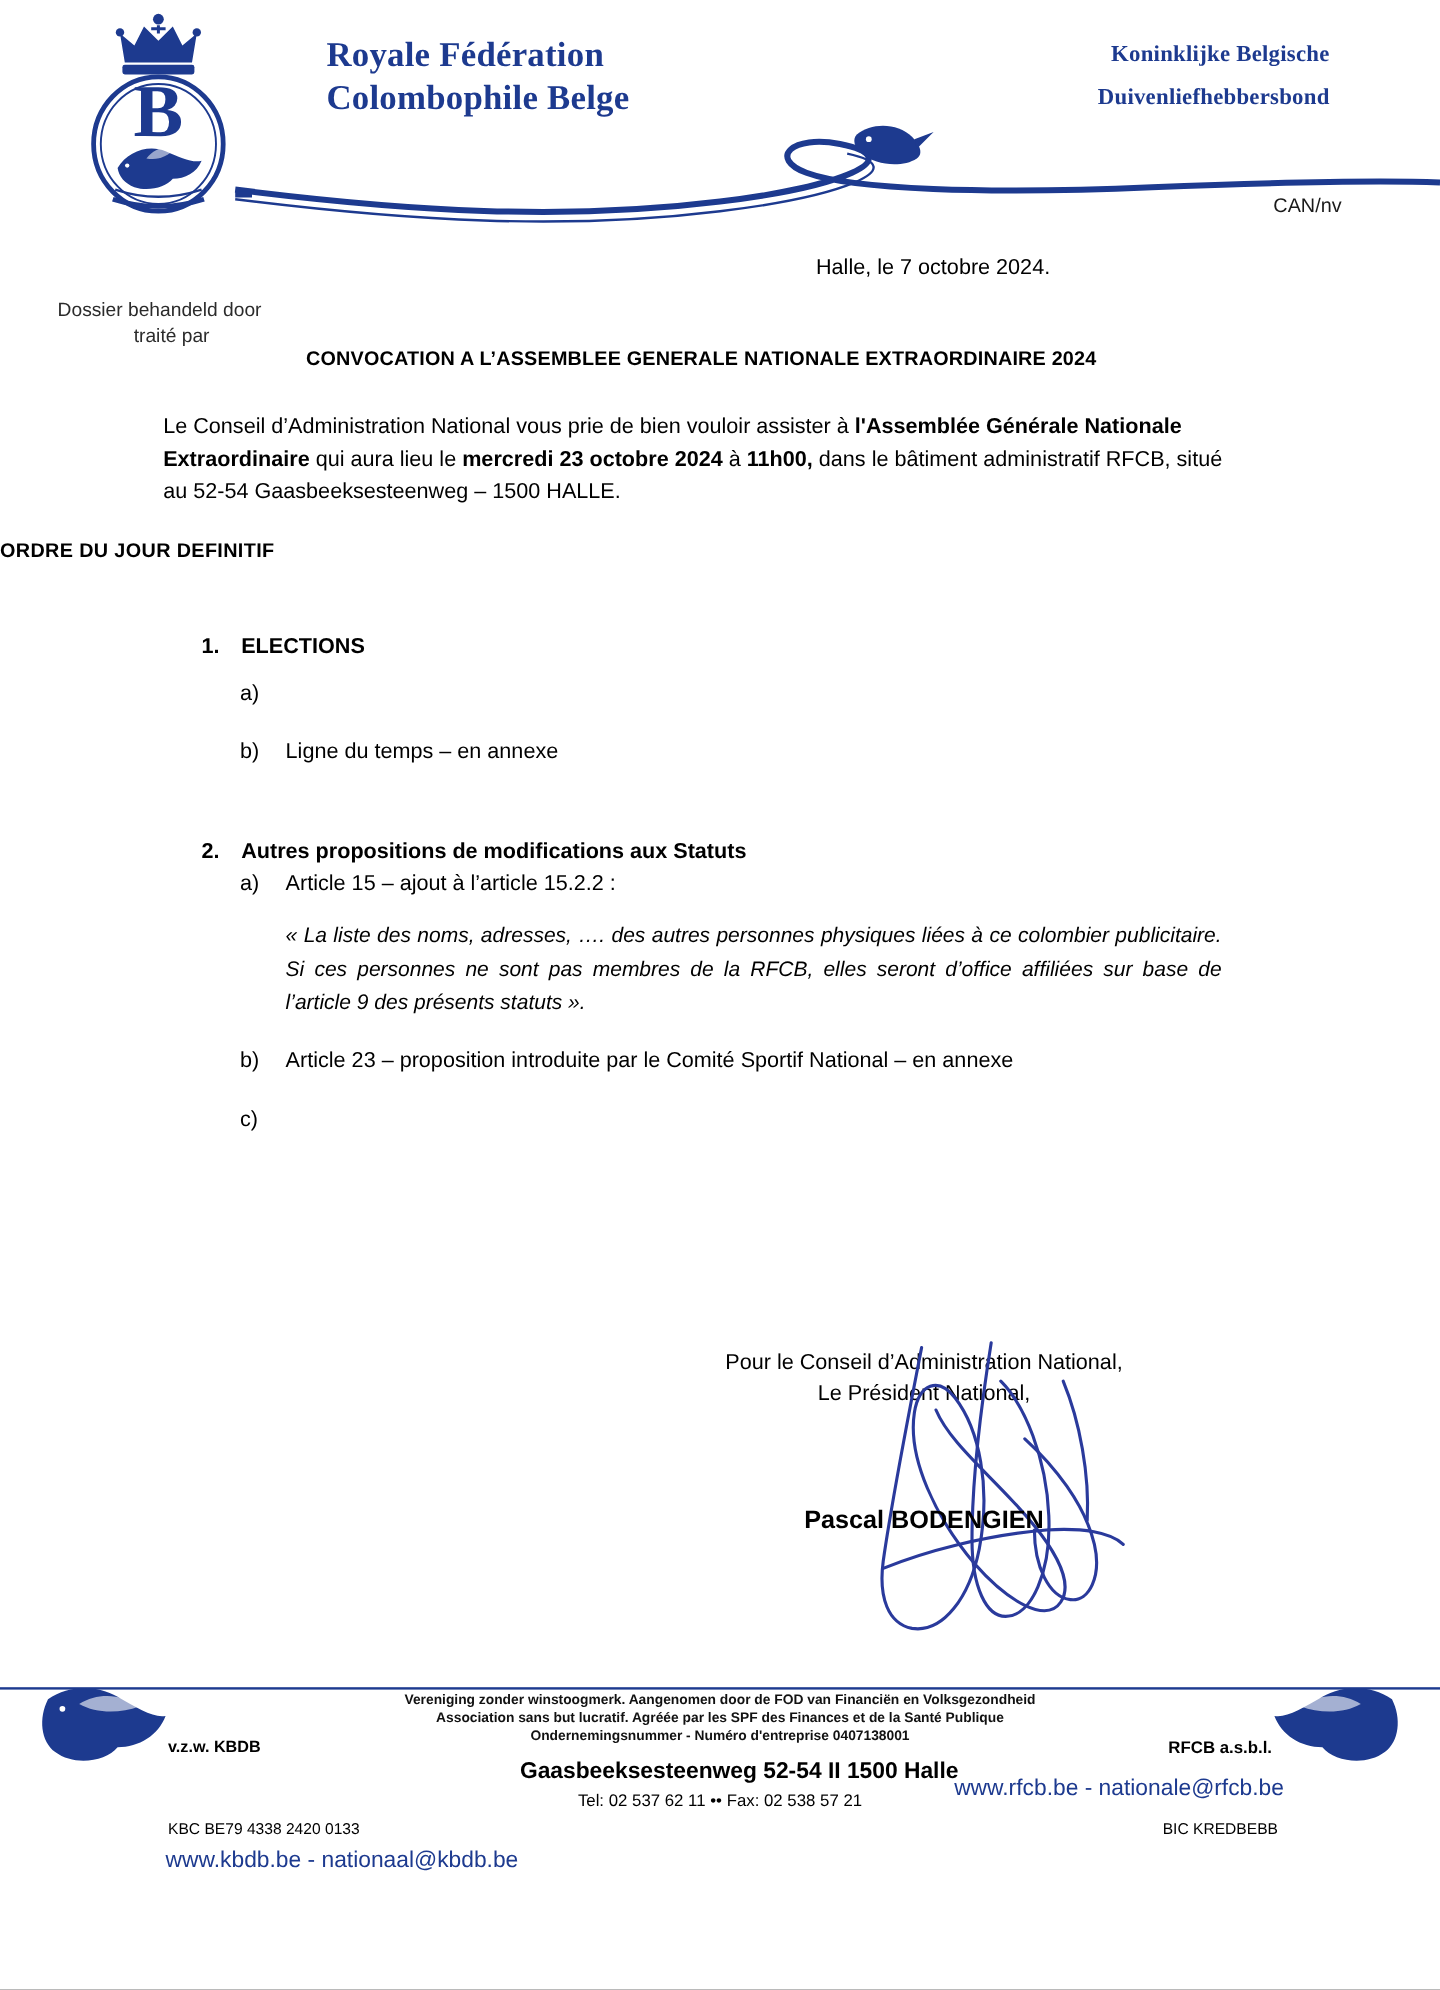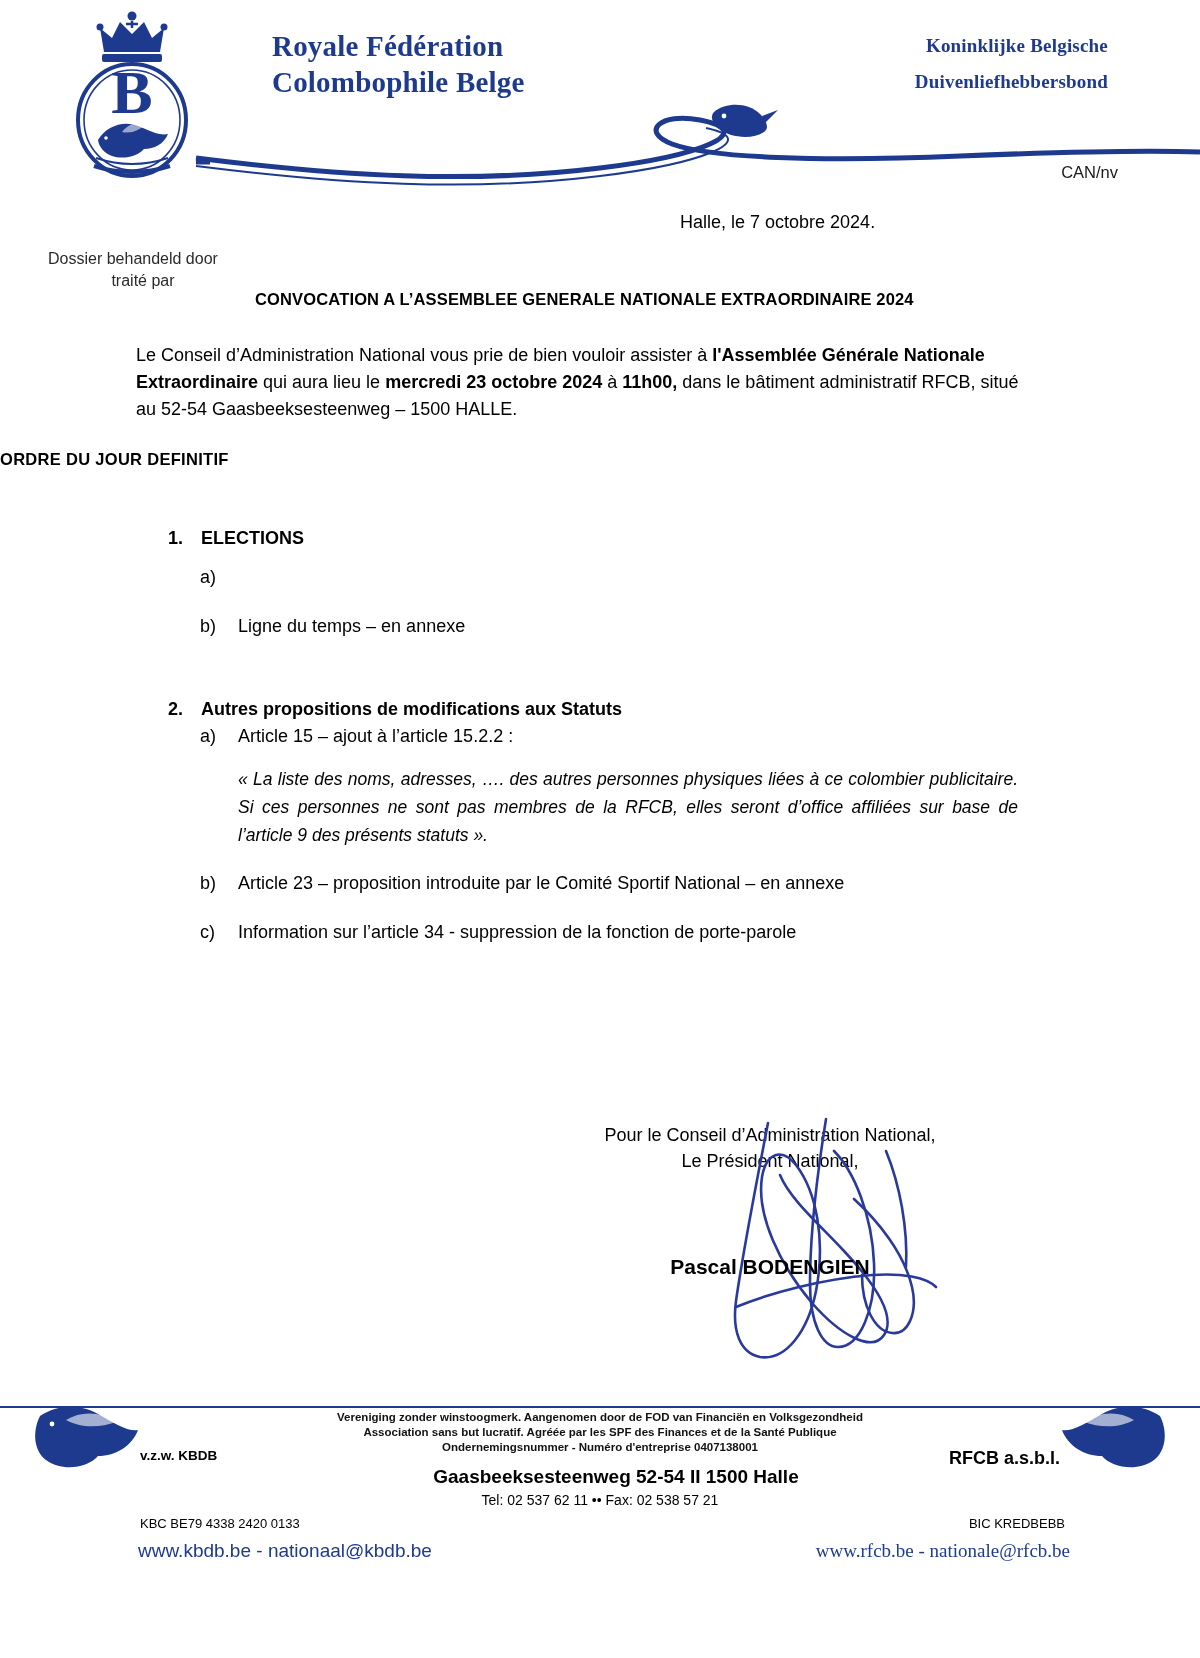--- a/index.html
+++ b/index.html
@@ -207,21 +207,21 @@
     position: absolute;
     left: 140px;
     top: 1448px;
     font-size: 13.5px;
     font-weight: bold;
   }
   .rfcb-label {
     position: absolute;
     right: 140px;
     top: 1448px;
-    font-size: 18px;
+    font-size: 14px;
     font-weight: bold;
   }
   .legal {
     position: absolute;
     left: 0;
     top: 1410px;
     width: 1200px;
     text-align: center;
     font-size: 11.5px;
     line-height: 15px;
@@ -260,24 +260,23 @@
   .web-left {
     position: absolute;
     left: 138px;
     top: 1540px;
     font-size: 19px;
     color: #1d3a8f;
   }
   .web-right {
     position: absolute;
     right: 130px;
-    top: 1540px;
+    top: 1480px;
     font-size: 19px;
     color: #1d3a8f;
-    font-family: Liberation Serif, serif;
   }
 </style>
 </head>
 <body>
 
 <div class="page">
 
   <div class="header">
 
     <div class="logo">
@@ -392,21 +391,20 @@
 
     <div class="sub">
       <span class="lt">b)</span>
       <span>Article 23 – proposition introduite par le Comité Sportif National – en annexe</span>
     </div>
 
     <div class="gap-md"></div>
 
     <div class="sub">
       <span class="lt">c)</span>
-      <span>Information sur l’article 34  - suppression de la fonction de porte-parole</span>
     </div>
   </div>
 
   <div class="sign-block">
     <div>Pour le Conseil d’Administration National,</div>
     <div>Le Président National,</div>
   </div>
 
   <div class="signature">
     <svg width="340" height="300" viewBox="0 0 340 300">

